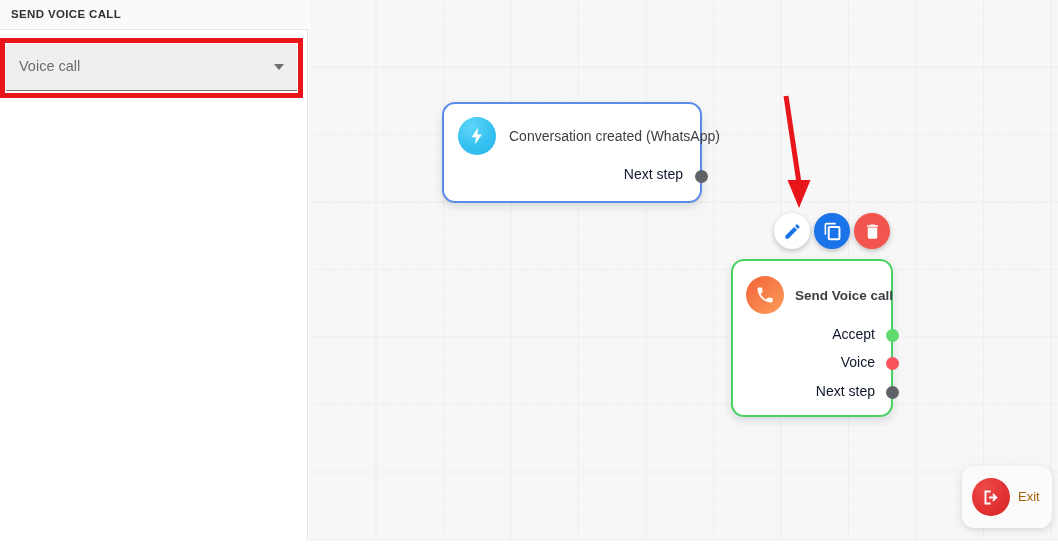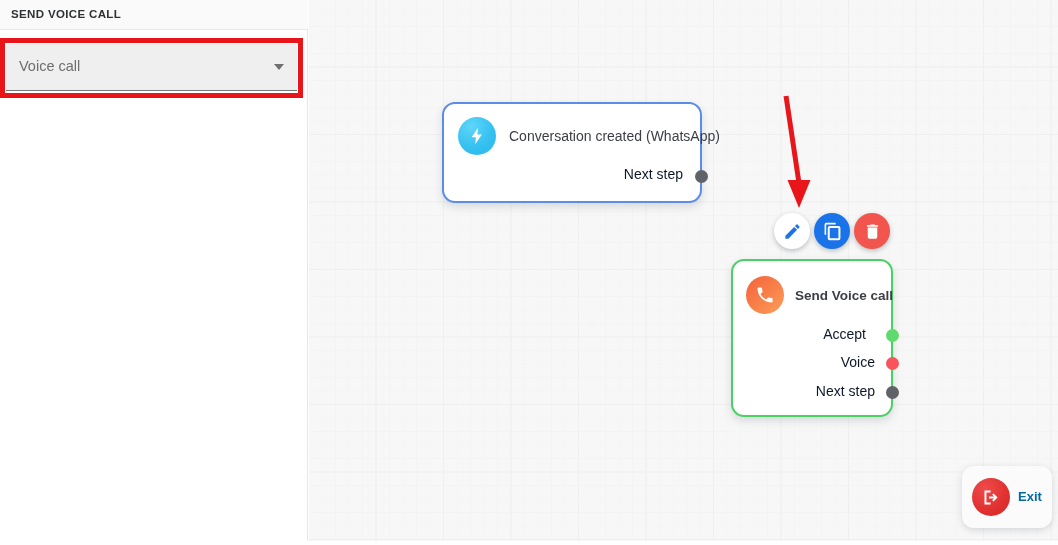--- a/index.html
+++ b/index.html
@@ -260,22 +260,22 @@
     background: radial-gradient(circle at 35% 28%, #ef4a4a 0%, #e03030 60%, #d52626 100%);
     display: flex;
     align-items: center;
     justify-content: center;
   }
   #exit-label {
     position: absolute;
     left: 56px;
     top: 23px;
     font-size: 13px;
-    font-weight: bold;
-    color: #0369a1;
+    font-weight: normal;
+    color: #a16207;
     white-space: nowrap;
   }
 
   
   #bottom-strip {
     position: absolute;
     left: 0;
     bottom: 0;
     width: 1058px;
     height: 4px;
@@ -360,21 +360,21 @@
       <div class="node" id="node-voice">
         <div class="node-head" style="left:13px; top:15px;">
           <div class="node-icon" id="voice-icon">
             <svg width="20" height="20" viewBox="0 0 24 24" aria-hidden="true">
               <path d="M6.6 10.8c1.4 2.8 3.8 5.1 6.6 6.6l2.2-2.2c.3-.3.7-.4 1-.2 1.2.4 2.4.6 3.7.6.6 0 1 .4 1 1V20c0 .6-.4 1-1 1C10.6 21 3 13.4 3 4c0-.6.4-1 1-1h3.5c.6 0 1 .4 1 1 0 1.3.2 2.5.6 3.7.1.3 0 .7-.2 1l-2.3 2.1z" fill="#ffffff"></path>
             </svg>
           </div>
           <div class="node-title" id="voice-title" style="margin-left:11px;">Send Voice call</div>
         </div>
 
-        <div class="port-row" style="right:25px; top:65px;">
+        <div class="port-row" style="right:16px; top:65px;">
           <span class="port-label">Accept</span>
         </div>
         <div class="port-dot dot-green" style="right:-7.5px; top:68px;"></div>
 
         <div class="port-row" style="right:16px; top:93px;">
           <span class="port-label">Voice</span>
         </div>
         <div class="port-dot dot-red" style="right:-7.5px; top:96px;"></div>
 
         <div class="port-row" style="right:16px; top:122px;">

